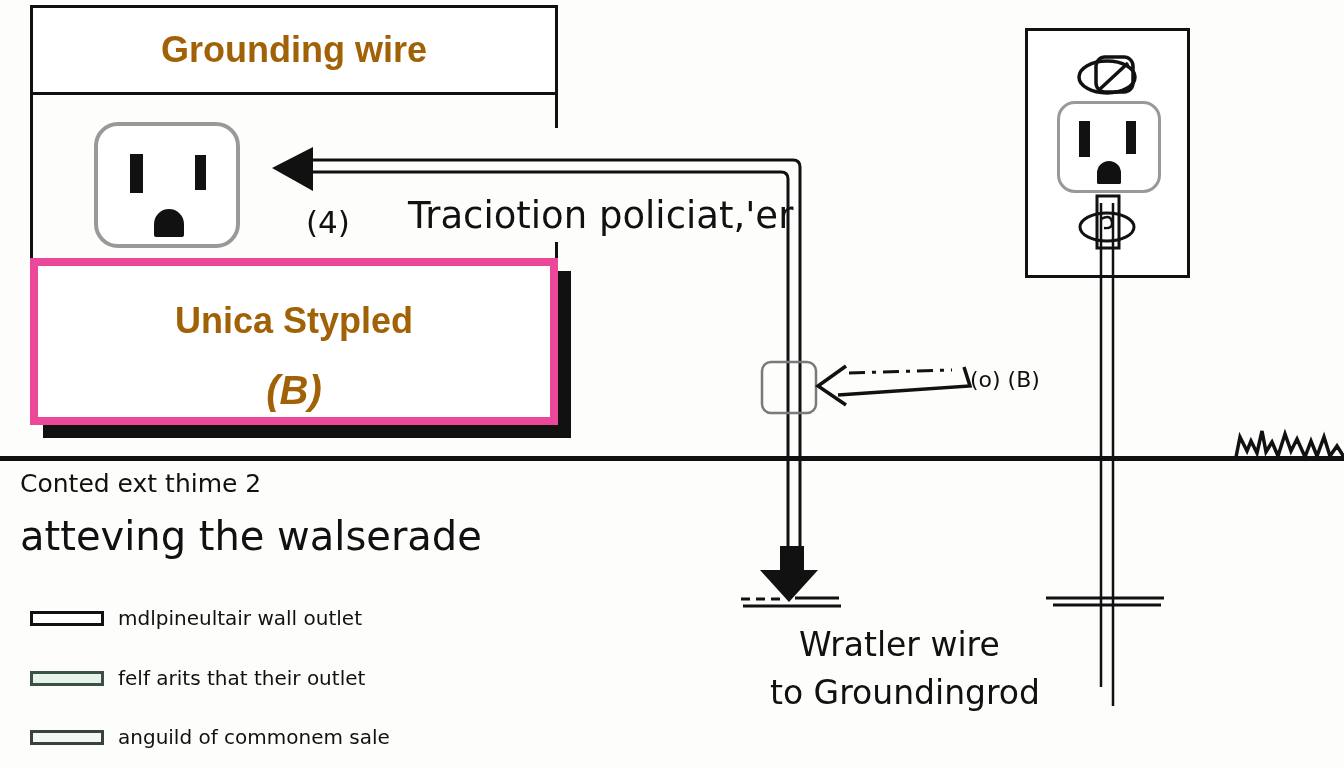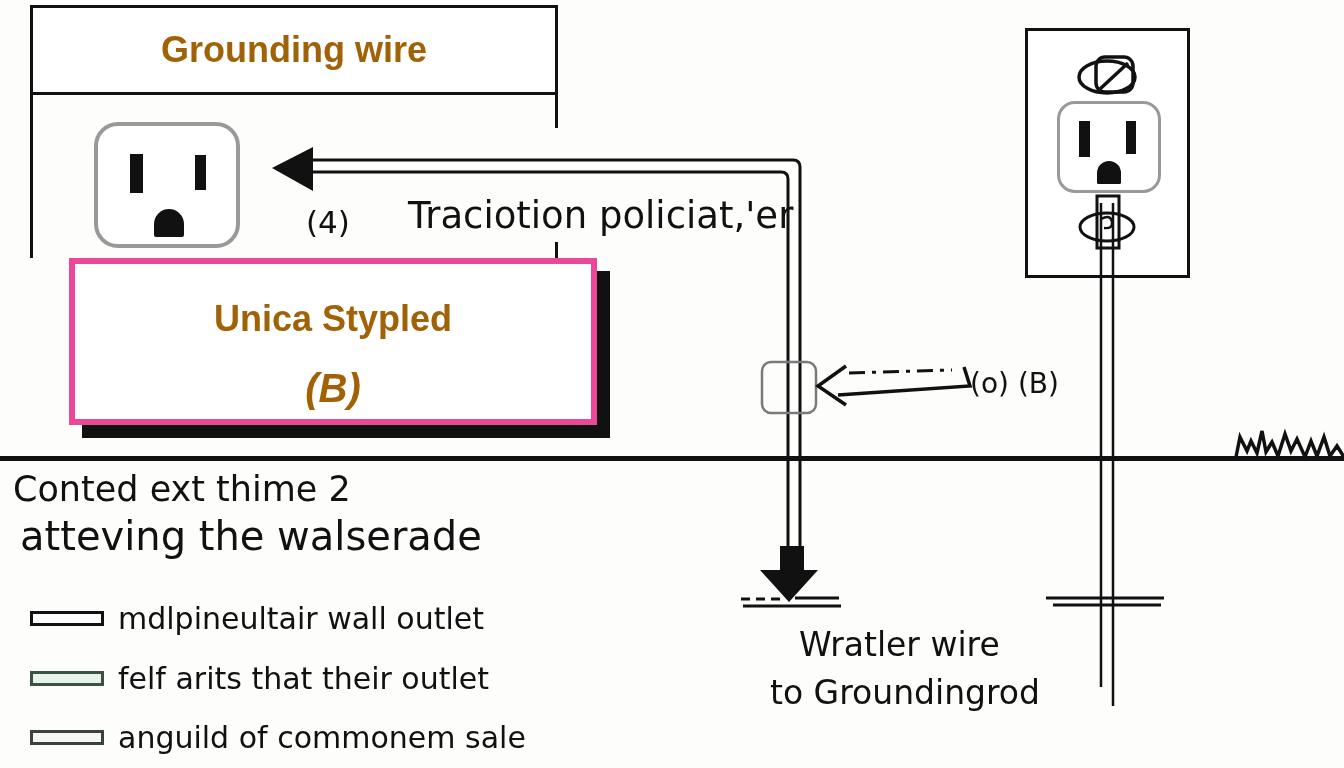--- a/index.html
+++ b/index.html
@@ -7,52 +7,52 @@
     position:relative;width:1344px;height:768px;overflow:hidden;
     background:#fdfdfc;color:#111;
   }
   .abs{position:absolute;box-sizing:border-box;}
   .t-bold{font-family:"Liberation Sans",sans-serif;font-weight:700;color:#a16207;}
   .t-med{font-family:"DejaVu Sans",sans-serif;font-weight:400;color:#111;}
 
   
   .boxA{left:30px;top:5px;width:528px;height:90px;border:3px solid #111;background:#fff;
         display:flex;align-items:center;justify-content:center;font-size:36px;}
-  .unica{left:30px;top:258px;width:528px;height:167px;border:6px solid #ec4899;background:#fff;
-        box-shadow:13px 13px 0 0 #111;text-align:center;margin-left:39px;}
+  .unica{left:30px;top:258px;width:528px;height:167px;border:8px solid #ec4899;background:#fff;
+        box-shadow:13px 13px 0 0 #111;text-align:center;}
   .unica .l1{margin-top:34px;font-size:36px;}
   .unica .l2{margin-top:26px;font-size:40px;font-style:italic;}
 
   
   .outletL{left:94px;top:122px;width:146px;height:126px;border:4px solid #999;border-radius:24px;background:#fff;}
   .outletR{left:1057px;top:101px;width:104px;height:92px;border:3.5px solid #999;border-radius:18px;background:#fff;}
   .slot{position:absolute;background:#111;}
   .dome{position:absolute;background:#111;border-radius:15px 15px 2px 2px;}
 
   .plate{left:1025px;top:28px;width:165px;height:250px;border:3.5px solid #111;background:#fff;}
 
   .groundline{left:0;top:456px;width:1344px;height:5px;background:#111;}
 
   
   .lbl4{left:306px;top:204px;font-size:31px;}
   .traciotion{left:408px;top:194px;font-size:37px;}
-  .junctlbl{left:970px;top:367px;font-size:28px;}
-  .note1{left:13px;top:469px;font-size:35px;}
+  .junctlbl{left:970px;top:367px;font-size:22px;}
+  .note1{left:20px;top:469px;font-size:25px;}
   .note2{left:20px;top:513px;font-size:40px;}
   .wrat1{left:783px;top:625px;font-size:33px;margin-left:16px;}
   .wrat2{left:770px;top:673px;font-size:33px;}
 
   
   .legend-row{left:30px;height:40px;display:flex;align-items:center;}
   .lg1{top:598px;} .lg2{top:658px;} .lg3{top:717px;}
   .swatch{box-sizing:border-box;width:74px;height:15px;margin-right:14px;flex:0 0 auto;}
   .sw1{border:3.5px solid #111;background:#fff;}
   .sw2{border:3px solid #3c5044;background:#e7f2ea;}
   .sw3{border:3px solid #39423b;background:#f3f8f3;}
-  .legend-row .t-med{font-size:30px;}
+  .legend-row .t-med{font-size:20px;}
 
   svg.overlay{position:absolute;left:0;top:0;z-index:4;pointer-events:none;}
   .txt{z-index:6;}
 </style>
 </head>
 <body>
 
 <div class="canvas">
 
   <div class="abs boxA t-bold">

